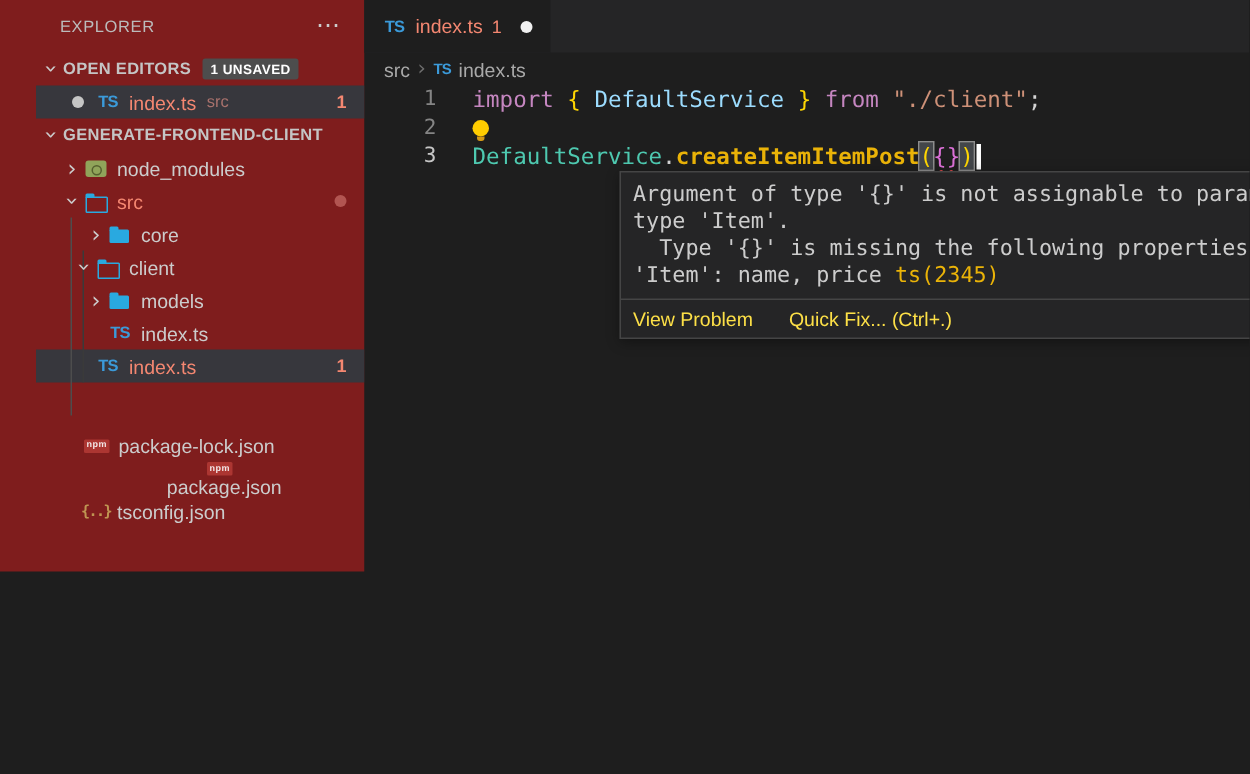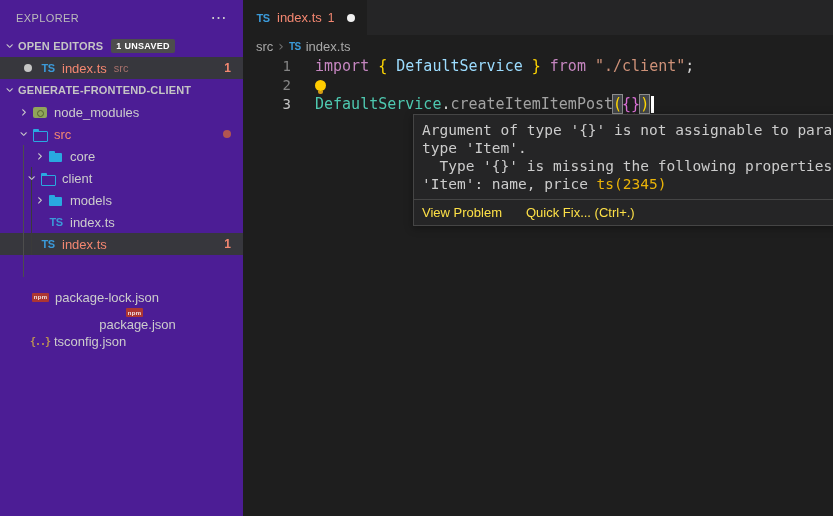--- a/index.html
+++ b/index.html
@@ -4,21 +4,21 @@
 <style>
   * { margin:0; padding:0; box-sizing:border-box; }
   html,body { width:833px; height:516px; overflow:hidden; }
   body {
     position:relative; background:#1e1e1e;
     font-family:"Liberation Sans", sans-serif; color:#cccccc;
     -webkit-font-smoothing:antialiased;
   }
 
   
-  .sidebar { position:absolute; left:0; top:0; width:243px; height:516px; background:#4c1d95; }
+  .sidebar { position:absolute; left:0; top:0; width:243px; height:381px; background:#7f1d1d;padding-left:24px; }
   .explorer-header { height:35px; display:flex; align-items:center; justify-content:space-between;
     padding:0 16px 0 16px; font-size:11px; letter-spacing:.4px; color:#bbbbbb; }
   .more-btn { color:#cccccc; font-size:16px; cursor:pointer; line-height:1; }
   .more-btn::before { content:"⋯"; }
 
   .section-header { height:22px; display:flex; align-items:center; padding-left:2px;
     font-size:11px; font-weight:bold; color:#c5c5c5; letter-spacing:.2px; }
   .unsaved-badge { margin-left:8px; background:#4d4d4d; color:#ffffff; font-size:9px;
     font-weight:bold; padding:2px 5px; border-radius:2px; letter-spacing:.3px; }
 
@@ -87,21 +87,21 @@
 
   .code-area { font-family:"DejaVu Sans Mono",monospace; font-size:15px; line-height:19px; }
   .code-line { display:flex; height:19px; }
   .gutter { width:48px; flex:none; text-align:right; color:#858585; font-size:14px; }
   .gutter.active { color:#c6c6c6; }
   .line-content { padding-left:24px; white-space:pre; }
   .tok.keyword { color:#c586c0; }
   .tok.plain { color:#d4d4d4; }
   .tok.variable { color:#9cdcfe; }
   .tok.class { color:#4ec9b0; }
-  .tok.function { color:#a3a3a3; }
+  .tok.function { color:#eab308;font-weight:bold; }
   .tok.string { color:#ce9178; }
   .tok.bracket-gold { color:#ffd602; }
   .tok.bracket-pink { color:#da70d6; }
   .tok.bracket-match { background:#43464a; outline:1px solid #8d8d8d; }
   .tok.squiggle { text-decoration:underline wavy #f14c4c 1px; text-underline-offset:4px;
     text-decoration-skip-ink:none; }
   .tok.cursor { display:inline-block; width:2.5px; height:17px; background:#ffffff;
     vertical-align:text-bottom; margin-left:2px; }
   .tok.lightbulb { display:inline-block; width:11px; height:11px; border-radius:50%;
     background:#fc0; position:relative; vertical-align:middle; cursor:pointer; }

